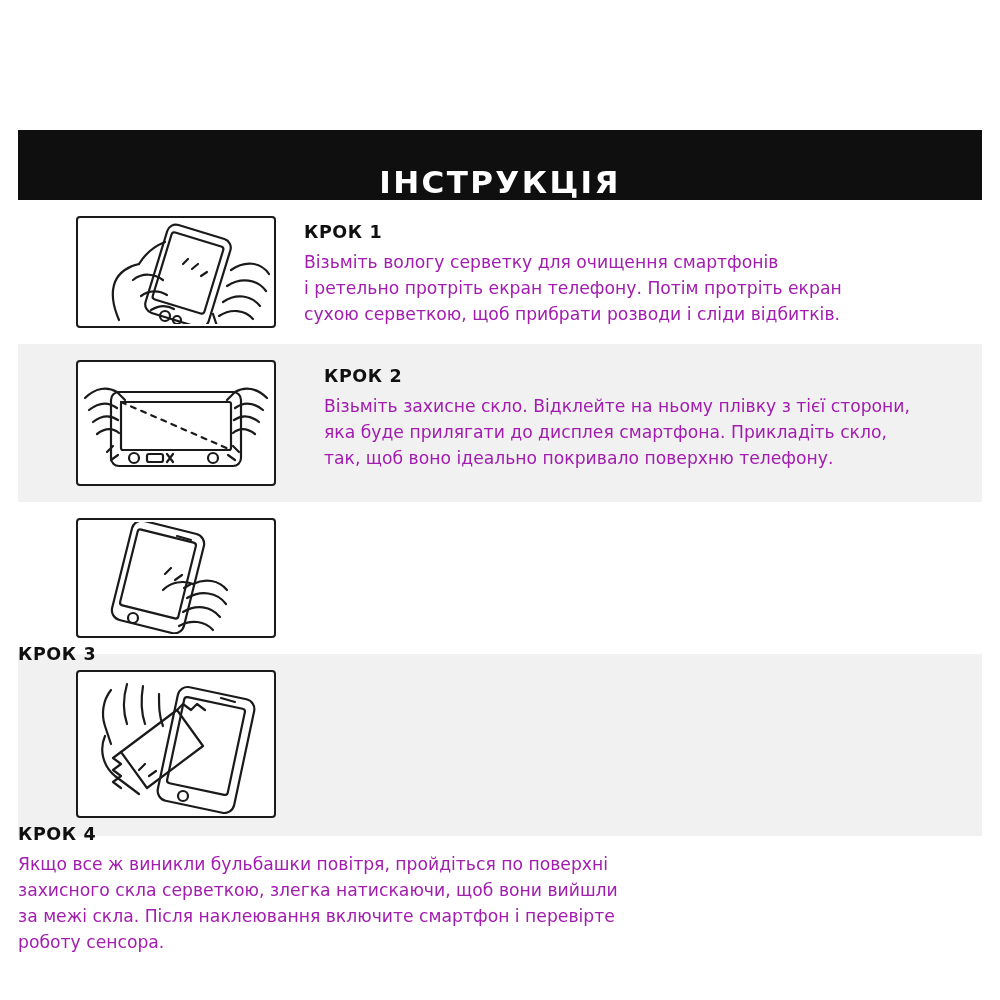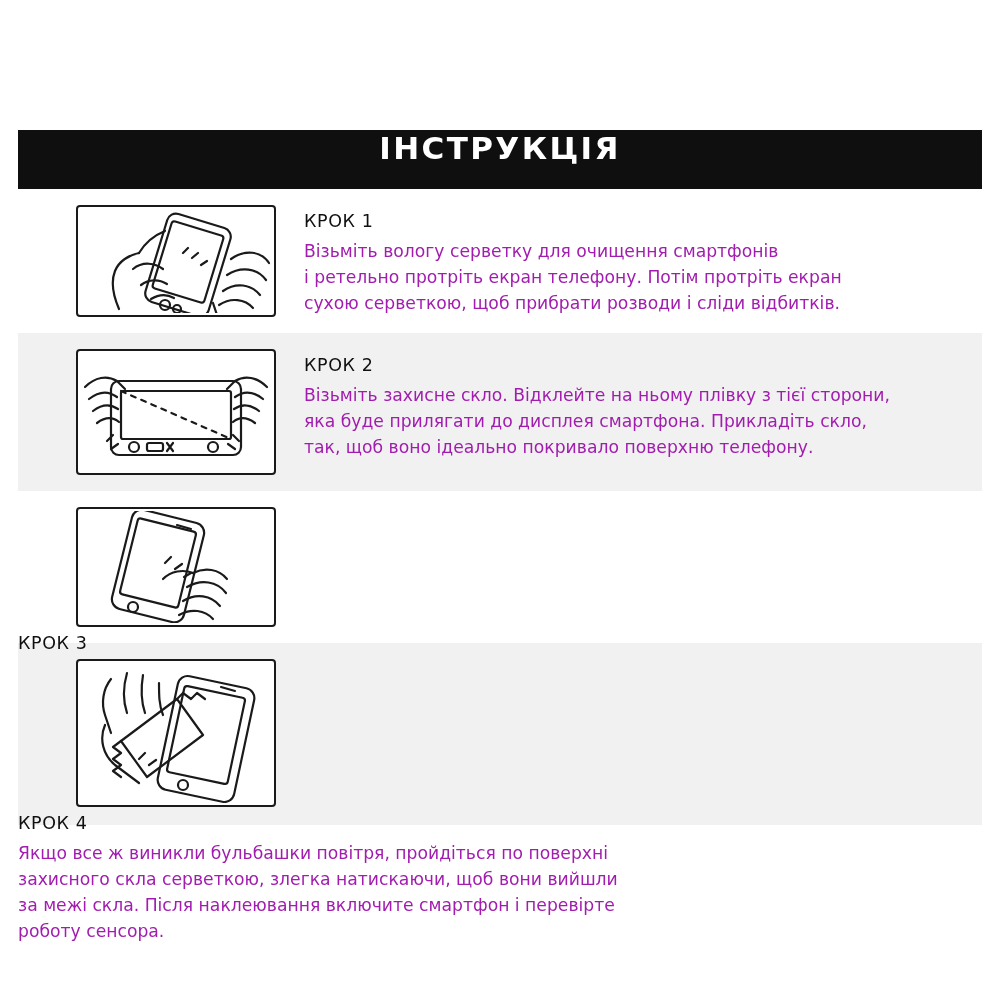--- a/index.html
+++ b/index.html
@@ -24,23 +24,23 @@
   .sheet {
     position: absolute;
     left: 18px;
     top: 130px;
     width: 964px;
     background: #ffffff;
   }
   
   .title-bar {
     background: #0f0f0f;
-    height: 59px;
+    height: 70px;
     display: flex;
-    align-items: flex-start;
+    align-items: flex-end;
     justify-content: center;
   }
   .title-bar h1 {
     margin: 0;
     color: #ffffff;
     font-size: 31px;
     font-weight: bold;
     letter-spacing: 2.4px;
     font-family: "DejaVu Sans", sans-serif;
   }
@@ -71,37 +71,37 @@
     justify-content: center;
   }
   .thumb svg { display: block; }
   .body {
     flex: 1 1 auto;
     padding-top: 6px;
     padding-right: 40px;
   }
   .step-label {
     font-family: "DejaVu Sans", sans-serif;
-    font-weight: normal;
+    font-weight: bold;
     font-size: 17.5px;
     letter-spacing: 0.6px;
     margin: 0 0 7px 0;
     color: #101010;
   }
   .step-text {
     font-family: "DejaVu Sans", sans-serif;
     font-size: 17.2px;
     line-height: 1.52;
     margin: 0;
     color: #a21caf;
     white-space: pre-line;
     font-weight: 500;
   }
   .h1 { height: 144px; }
-  .h2 { height: 158px; }
+  .h2 { height: 158px; gap: 20px; }
   .h3 { height: 152px; flex-direction: column; }
   .h4 { height: 182px; flex-direction: column; }
 </style>
 </head>
 <body>
 
 <div class="page">
   <div class="sheet">
 
     <div class="title-bar">

